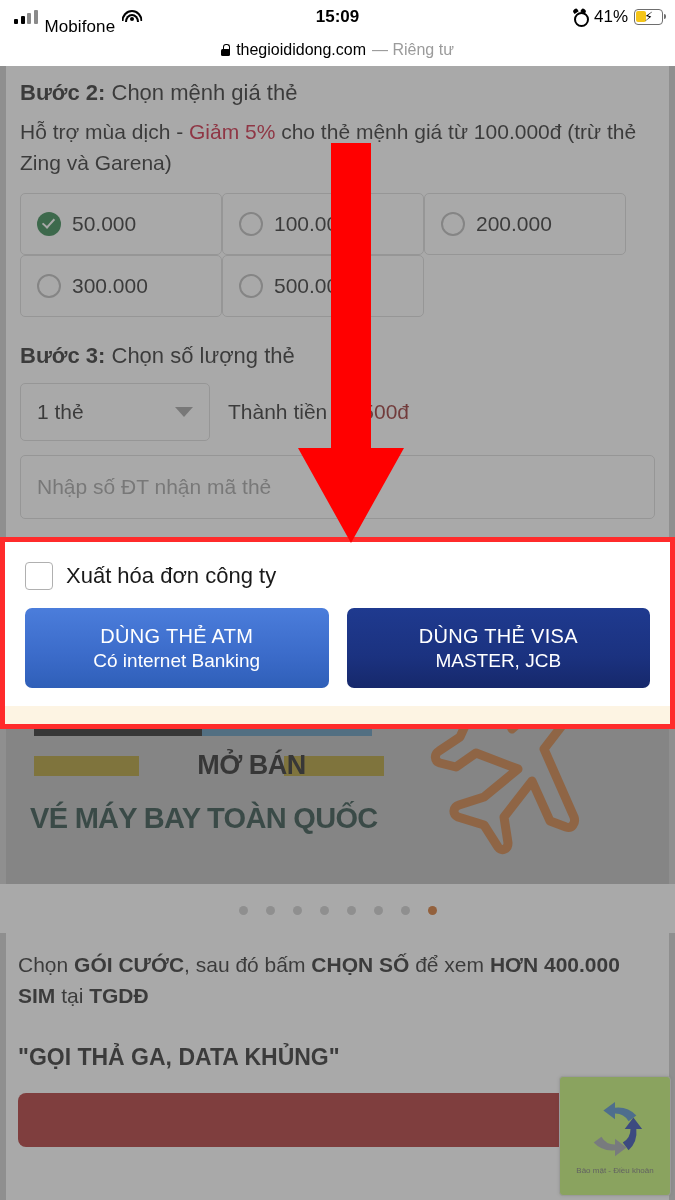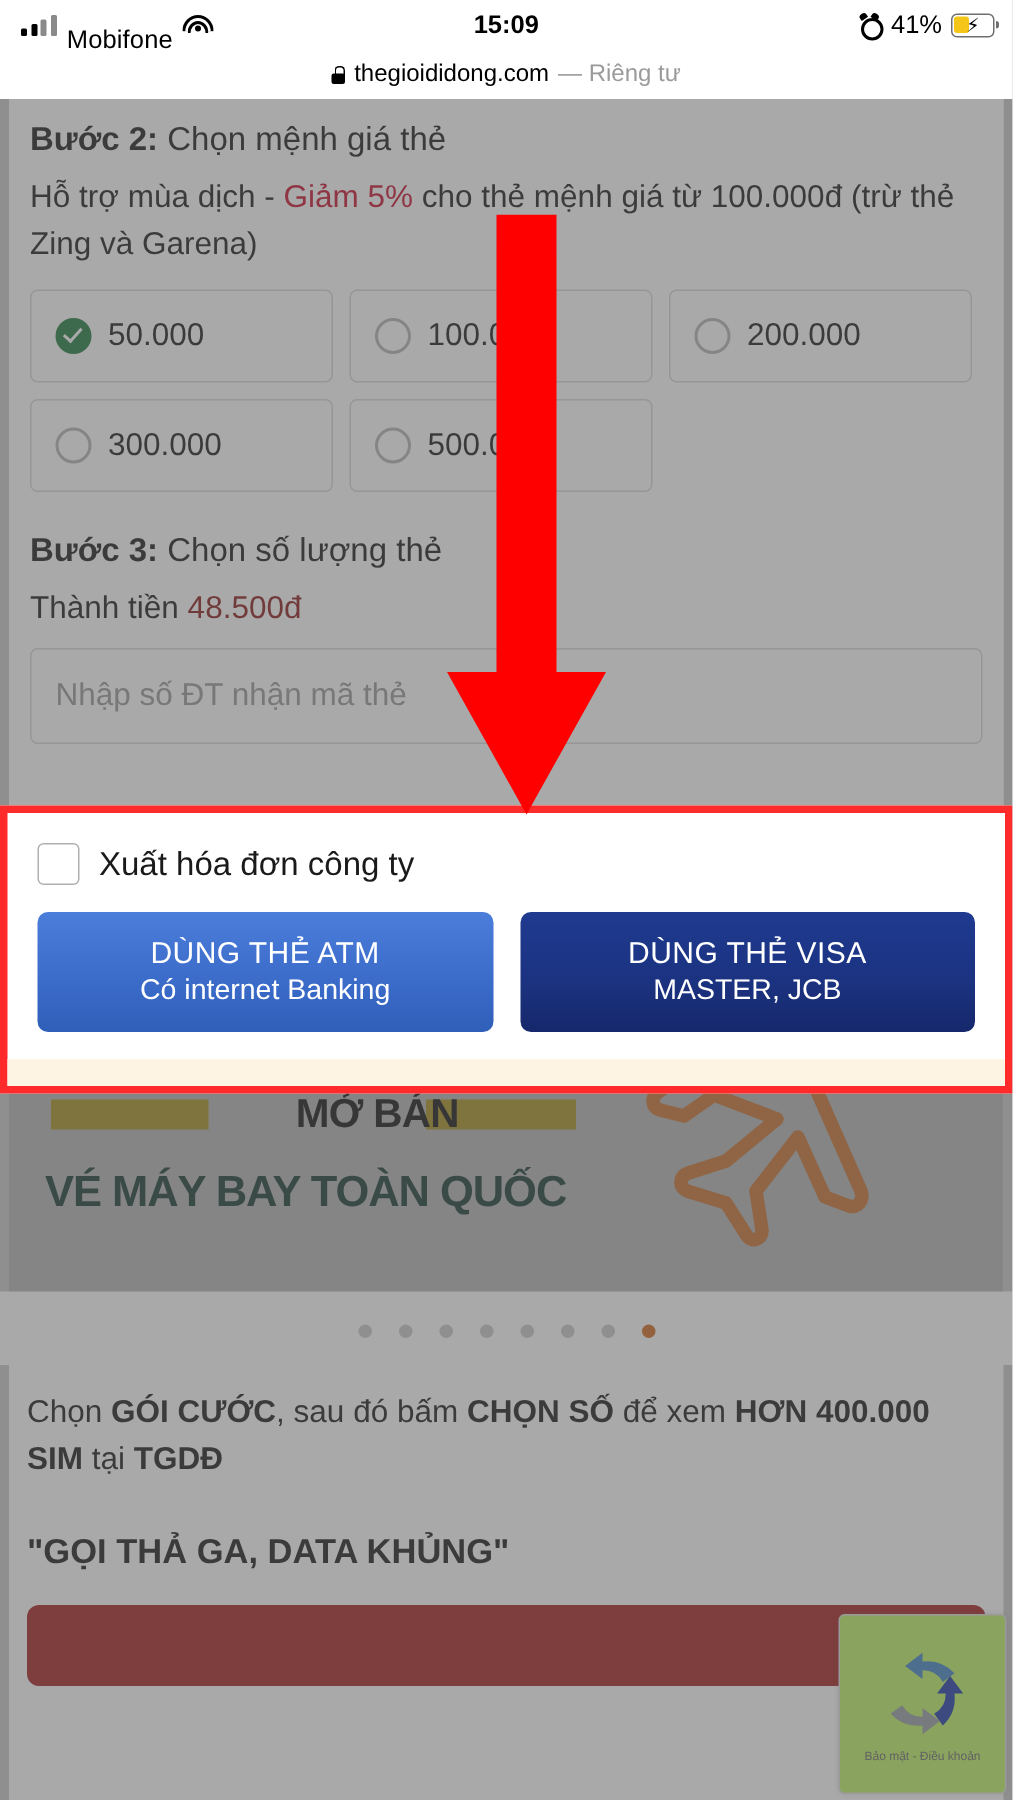--- a/index.html
+++ b/index.html
@@ -50,21 +50,21 @@
   .urlsuffix{font-size:16px;color:#9b9b9b;}
   
   .page{position:absolute;left:0;top:66px;width:675px;height:1134px;background:#fff;overflow:hidden;}
   .dim{position:absolute;left:0;top:0;width:675px;height:1134px;background:rgba(90,90,90,.52);z-index:40;pointer-events:none;}
   .content{position:absolute;left:0;top:0;width:675px;}
   .card{background:#fff;margin:0 6px;padding:0 14px;box-sizing:border-box;width:663px;}
   .step-title{font-size:22px;color:#1a1a1a;padding-top:12px;line-height:1.35;}
   .step-title b{font-weight:700;}
   .promo{font-size:21px;color:#1a1a1a;line-height:1.5;padding-top:8px;}
   .promo .red{color:#c8102e;}
-  .opt-grid{display:flex;flex-wrap:wrap;gap:11px;padding-top:14px;}
+  .opt-grid{display:flex;flex-wrap:wrap;padding-top:14px;}
   .opt{width:202px;height:62px;border:1px solid #d8d8d8;border-radius:5px;
     display:flex;align-items:center;gap:11px;padding-left:16px;box-sizing:border-box;background:#fff;}
   .radio{width:24px;height:24px;border:2px solid #b4b4b4;border-radius:50%;flex:0 0 auto;box-sizing:border-box;}
   .radio.checked{border:none;background:#1f7a3d;position:relative;}
   .radio.checked:after{content:"";position:absolute;left:7.5px;top:4px;width:5px;height:10px;
     border:solid #fff;border-width:0 2.6px 2.6px 0;transform:rotate(42deg);}
   .opt-label{font-size:21px;color:#1a1a1a;}
   .step3{font-size:22px;color:#1a1a1a;padding-top:26px;}
   .step3 b{font-weight:700;}
   .qty-row{display:flex;align-items:center;gap:18px;padding-top:14px;}
@@ -202,20 +202,24 @@
           <div class="radio"></div>
           <div class="opt-label">500.000</div>
         </div>
       </div>
 
       <div class="step3">
         <b>Bước 3:</b><span> Chọn số lượng thẻ</span>
       </div>
 
       <div class="qty-row">
+        <div class="select">
+          <div class="val">1 thẻ</div>
+          <div class="caret"></div>
+        </div>
         <div class="total">
           <span>Thành tiền </span><span class="amt">48.500đ</span>
         </div>
       </div>
 
       <div class="phone-input">
         <span>Nhập số ĐT nhận mã thẻ</span>
       </div>
       <div style="height:120px;"></div>
     </div>

